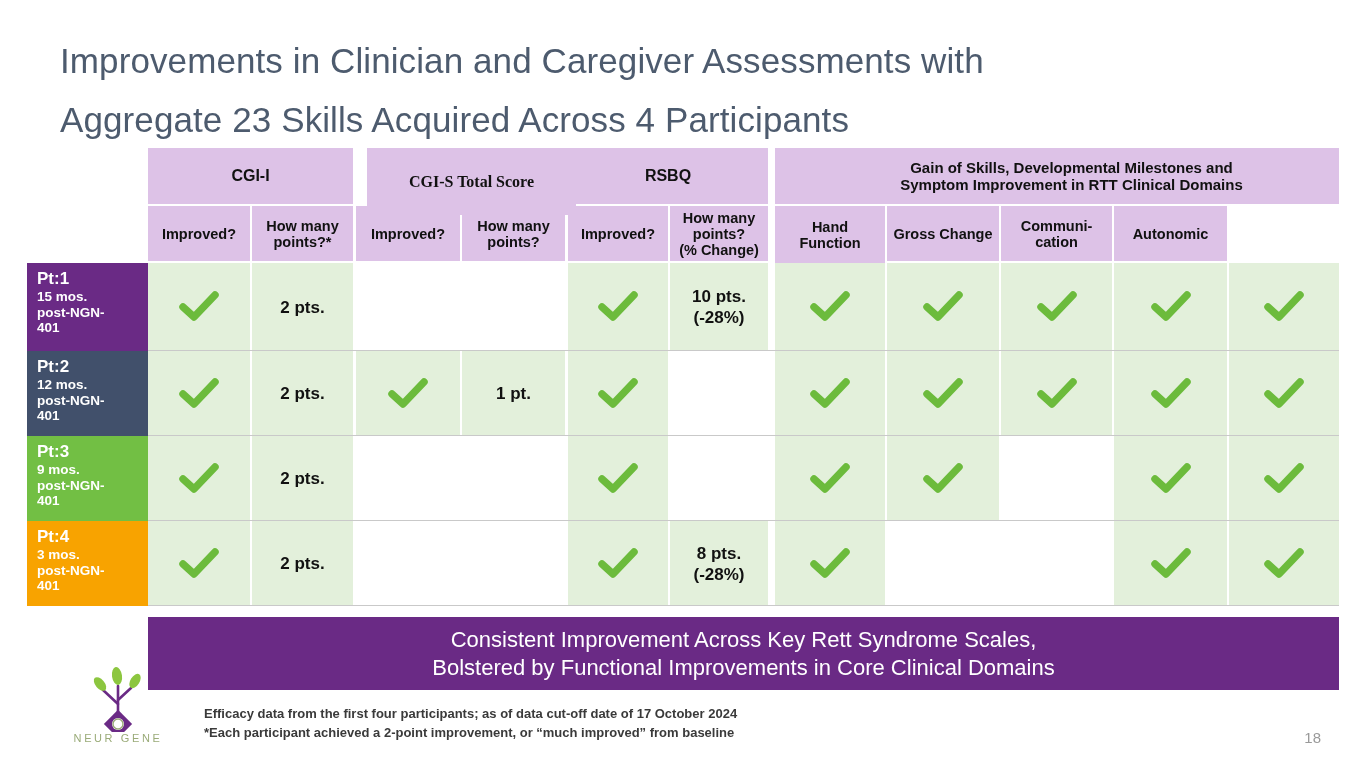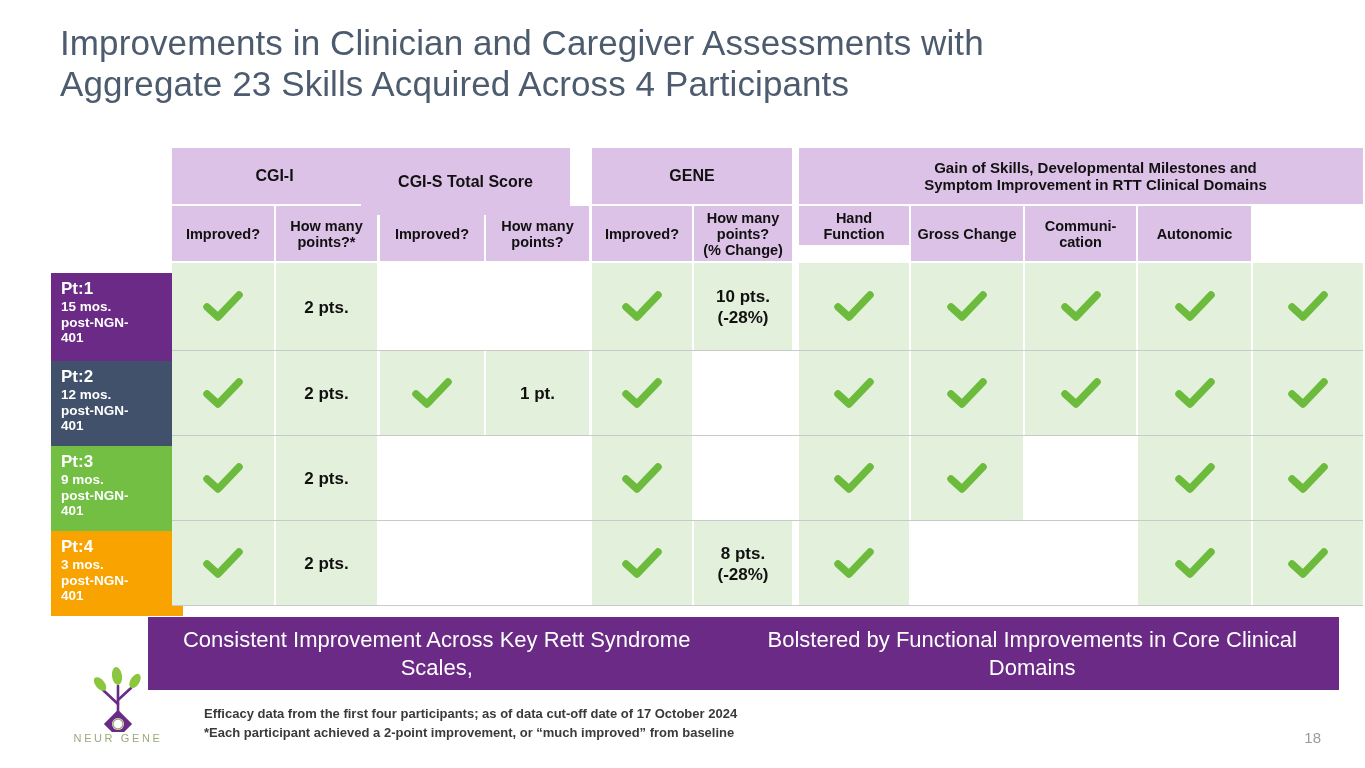--- a/index.html
+++ b/index.html
@@ -15,27 +15,27 @@
   .slide-title{
     position:absolute;
     left:60px; top:22px;
     width:1120px;
     font-size:35px;
     line-height:41px;
     font-weight:400;
     color:#4d5b6e;
     letter-spacing:.1px;
   }
-  .slide-title .tl{display:block;}
+  .slide-title .tl{display:block;margin-top:18px;}
 
   
   .table-area{
     position:absolute;
     left:27px; top:148px;
-    width:1312px; height:465px;margin-left:24px;
+    width:1312px; height:465px;
   }
 
   
   .hdr-row1{position:absolute;left:0;top:0;height:56px;width:100%;}
   .hdr-row2{position:absolute;left:0;top:58px;height:55px;width:100%;}
 
   .hcell{
     position:absolute;
     background:#ddc2e7;
     color:#111111;
@@ -52,21 +52,21 @@
   .hcell.big{font-size:16px;}
   .hcell.grp{font-size:15px;line-height:17px;padding-left:32px;}
 
   
   .body-rows{position:absolute;left:0;top:115px;width:100%;}
   .drow{position:relative;height:85px;}
   .drow.r1{height:88px;}
 
   .rowlabel{
     position:absolute;
-    left:0; top:10px;
+    left:0; top:0;
     width:132px; height:100%;
     color:#ffffff;
     box-sizing:border-box;
     padding:6px 0 9px 10px;
     font-size:13.5px;
     line-height:15.5px;
     font-weight:bold;
   }
   .rowlabel .pt{font-size:17px;line-height:20px;display:block;}
   .rowlabel .sub{display:block;font-weight:bold;}
@@ -95,21 +95,21 @@
   .check{display:block;width:40px;height:34px;}
 
   
   .banner{
     position:absolute;
     left:148px; top:617px;
     width:1191px; height:73px;
     background:#6a2a85;
     color:#ffffff;
     display:flex;
-    flex-direction:row;
+    flex-direction:column;
     align-items:center;
     justify-content:center;
     font-size:22px;
     line-height:28px;
     text-align:center;
   }
 
   
   .footnotes{
     position:absolute;
@@ -148,22 +148,22 @@
 
 <div class="slide-title">
   <span class="tl">Improvements in Clinician and Caregiver Assessments with</span>
   <span class="tl">Aggregate 23 Skills Acquired Across 4 Participants</span>
 </div>
 
 <div class="table-area">
 
   <div class="hdr-row1">
     <div class="hcell big" style="left:121px;width:205px;height:56px;">CGI-I</div>
-    <div class="hcell big" style="left:310px;width:209px;height:67px;">CGI-S Total Score</div>
-    <div class="hcell big" style="left:541px;width:200px;height:56px;">GENE</div>
+    <div class="hcell big" style="left:340px;width:209px;height:67px;font-family:Liberation Serif, serif;">CGI-S Total Score</div>
+    <div class="hcell big" style="left:541px;width:200px;height:56px;">RSBQ</div>
     <div class="hcell grp" style="left:748px;width:564px;height:56px;flex-direction:column;">
       <span>Gain of Skills, Developmental Milestones and</span>
       <span>Symptom Improvement in RTT Clinical Domains</span>
     </div>
   </div>
 
   <div class="hdr-row2">
 
     <div class="hcell" style="left:121px;width:102px;height:55px;flex-direction:column;">
       <span>Improved?</span>
@@ -183,21 +183,21 @@
 
     <div class="hcell" style="left:541px;width:100px;height:55px;flex-direction:column;">
       <span>Improved?</span>
     </div>
     <div class="hcell" style="left:643px;width:98px;height:55px;flex-direction:column;">
       <span>How many</span>
       <span>points?</span>
       <span>(% Change)</span>
     </div>
 
-    <div class="hcell" style="left:748px;width:110px;height:39px;flex-direction:column;">
+    <div class="hcell" style="left:748px;width:110px;height:57px;flex-direction:column;">
       <span>Hand</span>
       <span>Function</span>
     </div>
     <div class="hcell" style="left:860px;width:112px;height:55px;flex-direction:column;">
       <span>Gross Change</span>
     </div>
     <div class="hcell" style="left:1087px;width:113px;height:55px;flex-direction:column;">
       <span>Autonomic</span>
     </div>
     <div class="hcell" style="left:974px;width:111px;height:55px;flex-direction:column;">

